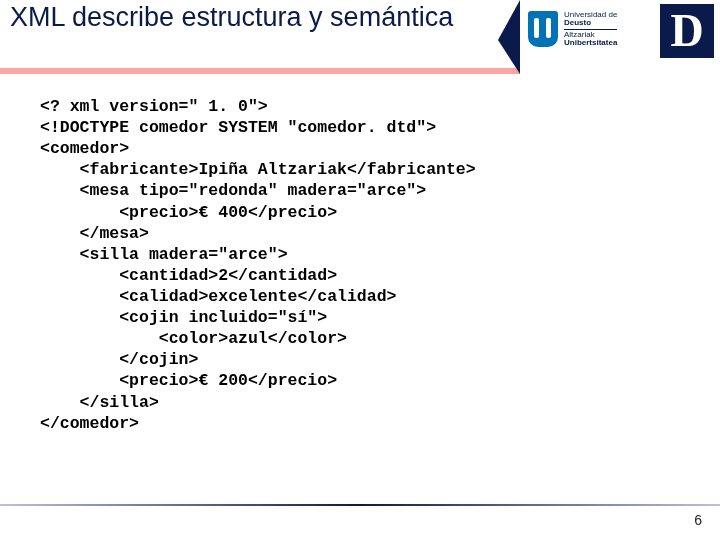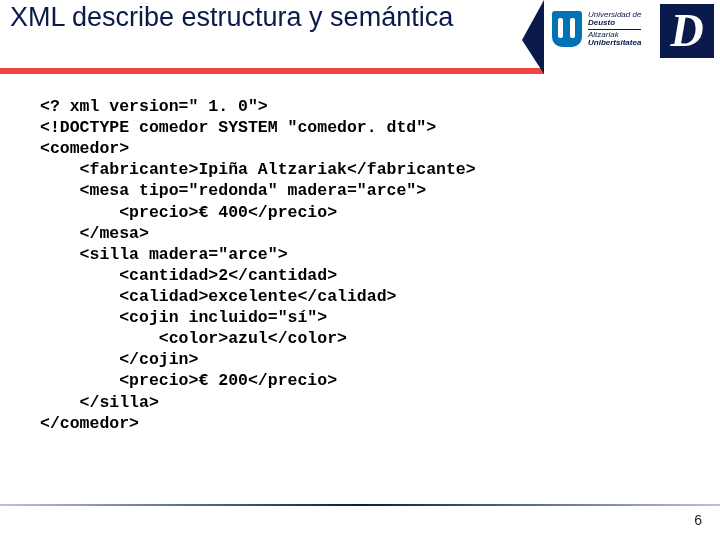--- a/index.html
+++ b/index.html
@@ -8,40 +8,39 @@
     height: 540px;
     background: #fff;
     font-family: Arial, Helvetica, sans-serif;
     position: relative;
     overflow: hidden;
   }
   .header {
     width: 720px;
     height: 74px;
     background: #fff;
-    border-bottom: 6px solid #ef4444;
+    border-bottom: 6px solid #fca5a5;
     position: relative;
   }
   .title {
     position: absolute;
     left: 10px;
     top: 2px;
     font-size: 27px;
     color: #0a1a4a;
     line-height: 1.15;
     font-weight: 400;
   }
   .logo-wrap {
     position: absolute;
     right: 0;
     top: 0;
-    width: 176px;
+    width: 200px;
     height: 74px;
     background: #fff;
-    font-style: italic;
   }
   .logo-notch {
     position: absolute;
     left: -22px;
     top: 0;
     width: 0;
     height: 0;
     border-right: 22px solid #0a1a4a;
     border-top: 40px solid transparent;
     border-bottom: 34px solid transparent;

